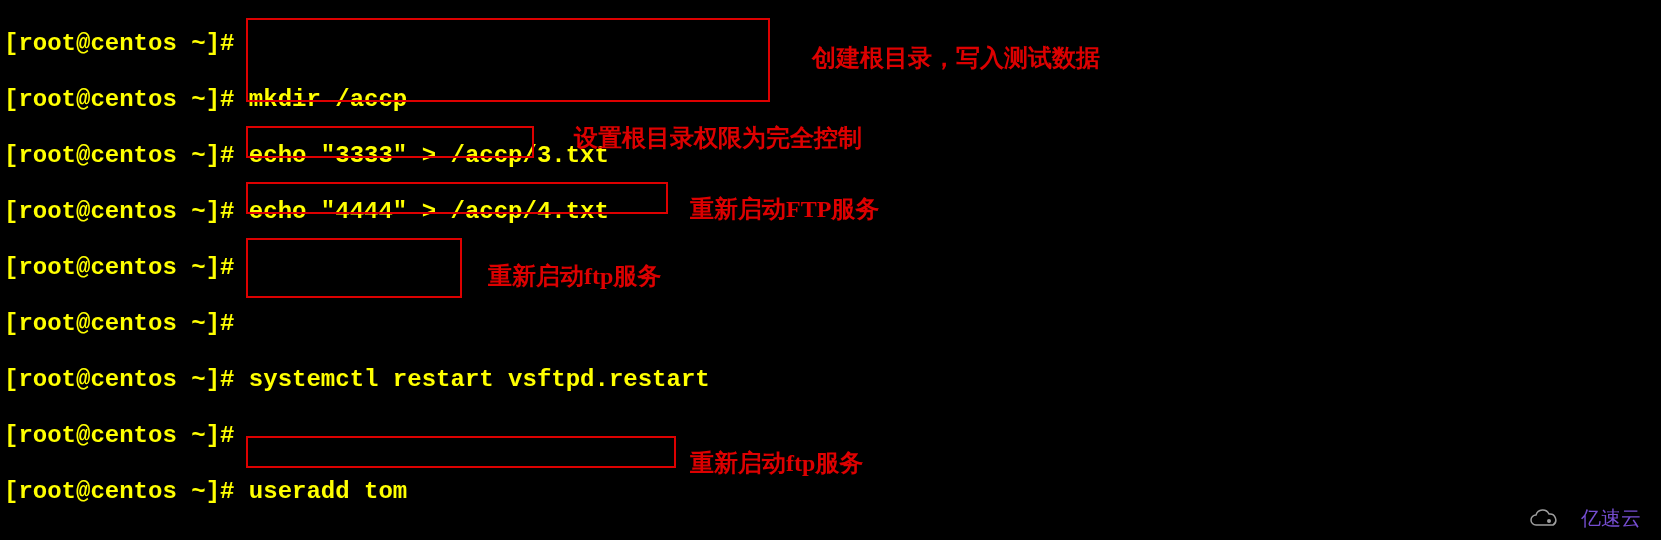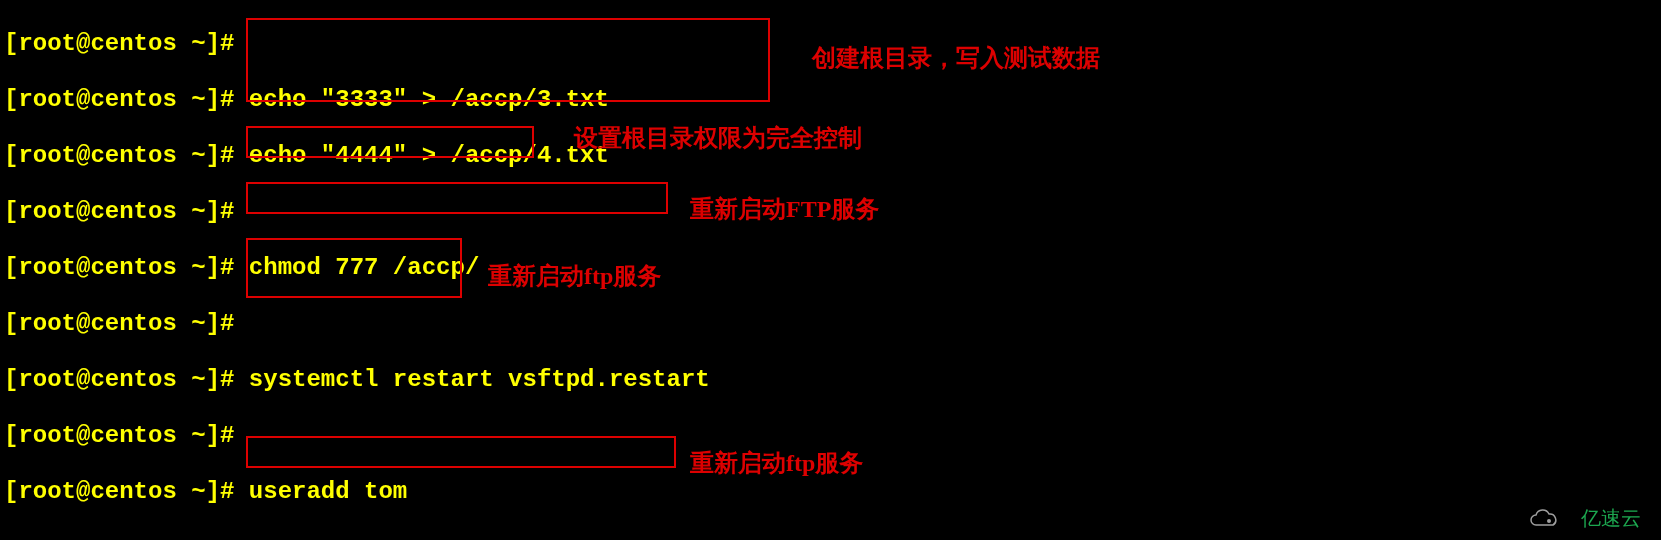--- a/index.html
+++ b/index.html
@@ -32,21 +32,21 @@
       color: #d00;
       font-family: "SimSun","Songti SC",serif;
       font-weight: bold;
       font-size: 24px;
       margin-top: 8px;
     }
     .watermark {
       position: absolute;
       right: 20px;
       bottom: 8px;
-      color: #22c55e;
+      color: #8b5cf6;
       font-family: sans-serif;
       font-size: 20px;
       font-weight: normal;
       opacity: 0.85;
       display: flex;
       align-items: center;
       gap: 20px;
     }
     .cloud {
       display: inline-block;
@@ -54,24 +54,24 @@
       height: 20px;
       position: relative;
     }
     .cloud svg { width: 34px; height: 20px; }
   </style>
 </head>
 <body>
 
 <div class="terminal">
 <div><span class="prompt">[root@centos ~]#</span><span class="cmd"></span></div>
+<div><span class="prompt">[root@centos ~]#</span><span class="cmd"> mkdir /accp</span></div>
 <div><span class="prompt">[root@centos ~]#</span><span class="cmd"> echo "3333" &gt; /accp/3.txt</span></div>
 <div><span class="prompt">[root@centos ~]#</span><span class="cmd"> echo "4444" &gt; /accp/4.txt</span></div>
 <div><span class="prompt">[root@centos ~]#</span><span class="cmd"></span></div>
-<div><span class="prompt">[root@centos ~]#</span><span class="cmd"> chmod 777 /accp/</span></div>
 <div><span class="prompt">[root@centos ~]#</span><span class="cmd"></span></div>
 <div><span class="prompt">[root@centos ~]#</span><span class="cmd"> systemctl restart vsftpd.restart</span></div>
 <div><span class="prompt">[root@centos ~]#</span><span class="cmd"></span></div>
 <div><span class="prompt">[root@centos ~]#</span><span class="cmd"> useradd tom</span></div>
 
 
 
 
 
 

